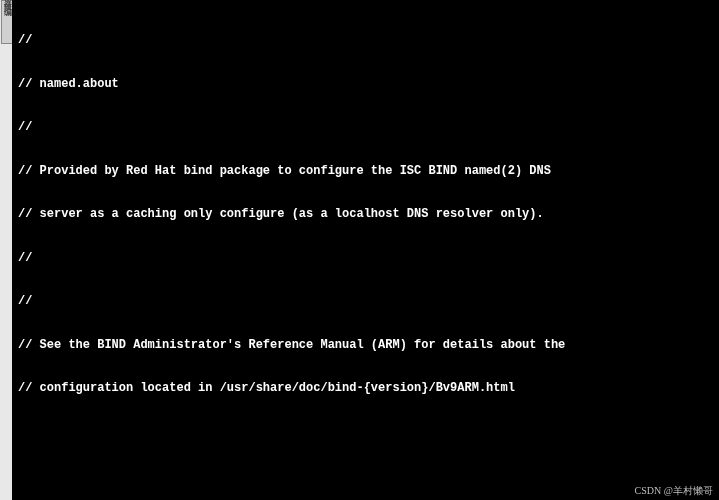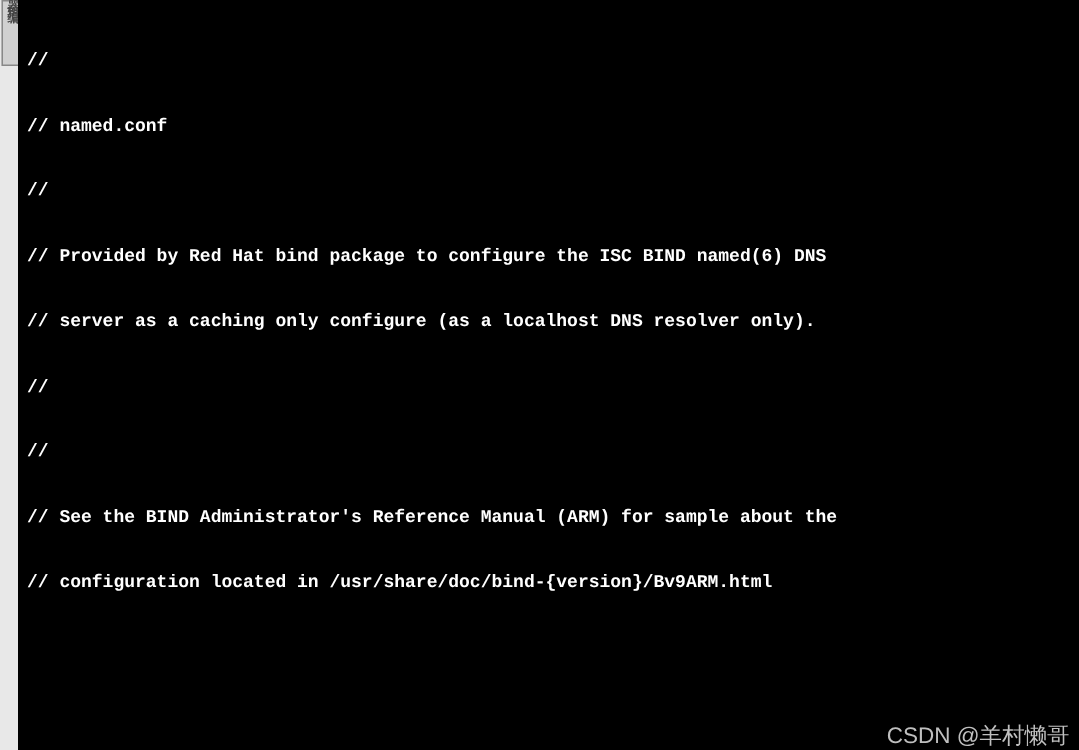--- a/index.html
+++ b/index.html
@@ -53,43 +53,43 @@
     background: #000;
     padding: 4px 6px 0 6px;
     white-space: pre;
   }
   .line { display: block; min-height: 14.5px; }
   .watermark {
     position: absolute;
     right: 6px;
     bottom: 2px;
     color: #bfbfbf;
-    font-size: 15px;
+    font-size: 10px;
     font-weight: normal;
-    font-family: Liberation Sans, sans-serif;
+    font-family: Liberation Serif, serif;
   }
 </style>
 </head>
 <body>
 
 <div class="sidebar">
   <div class="sidebar-gutter">
     <span>编辑器</span>
   </div>
 </div>
 
 <div class="term">
   <span class="line">//</span>
-  <span class="line">// named.conf</span>
+  <span class="line">// named.about</span>
   <span class="line">//</span>
-  <span class="line">// Provided by Red Hat bind package to configure the ISC BIND named(6) DNS</span>
+  <span class="line">// Provided by Red Hat bind package to configure the ISC BIND named(2) DNS</span>
   <span class="line">// server as a caching only configure (as a localhost DNS resolver only).</span>
   <span class="line">//</span>
   <span class="line">//</span>
-  <span class="line">// See the BIND Administrator's Reference Manual (ARM) for sample about the</span>
+  <span class="line">// See the BIND Administrator's Reference Manual (ARM) for details about the</span>
   <span class="line">// configuration located in /usr/share/doc/bind-{version}/Bv9ARM.html</span>
   <span class="line"></span>
   
   
   
   
   
   
   
   

